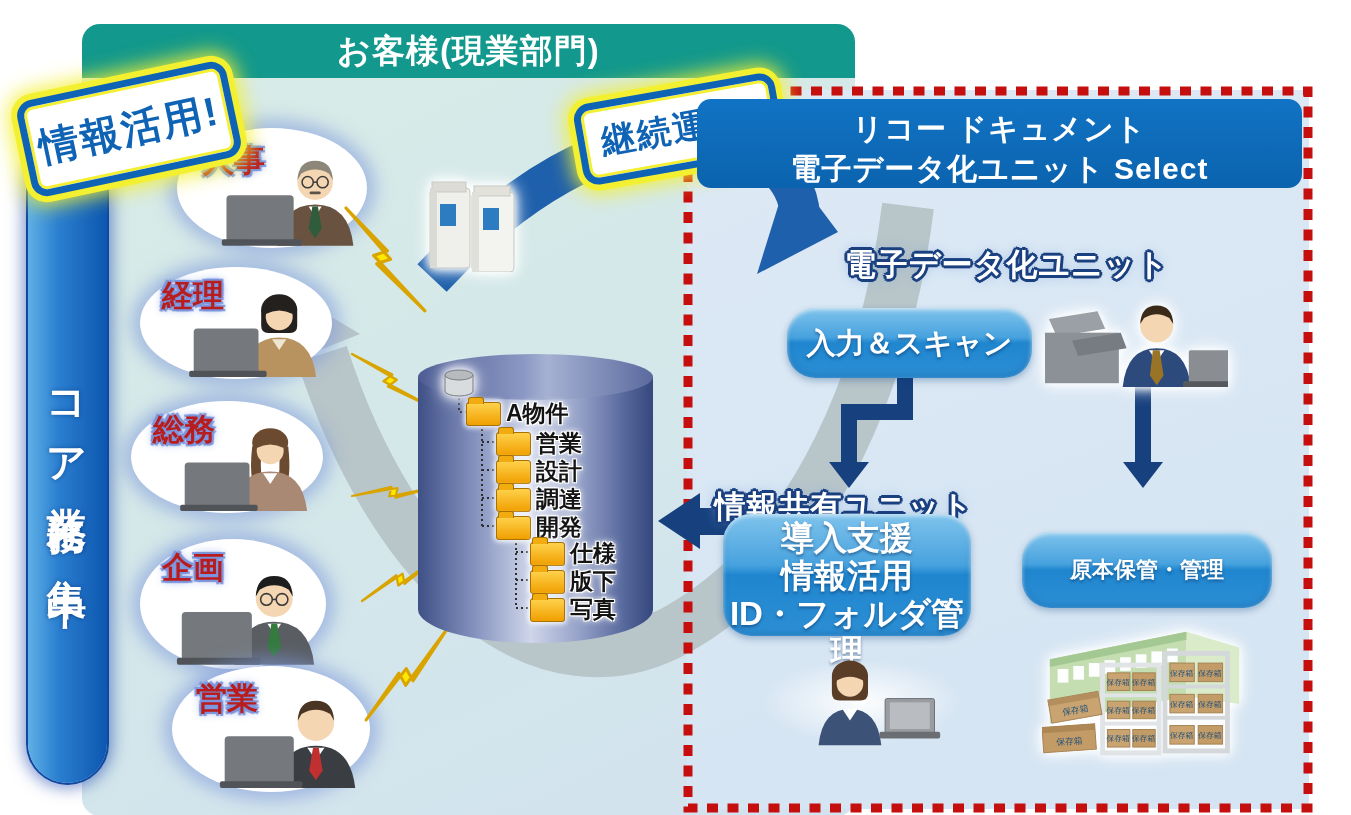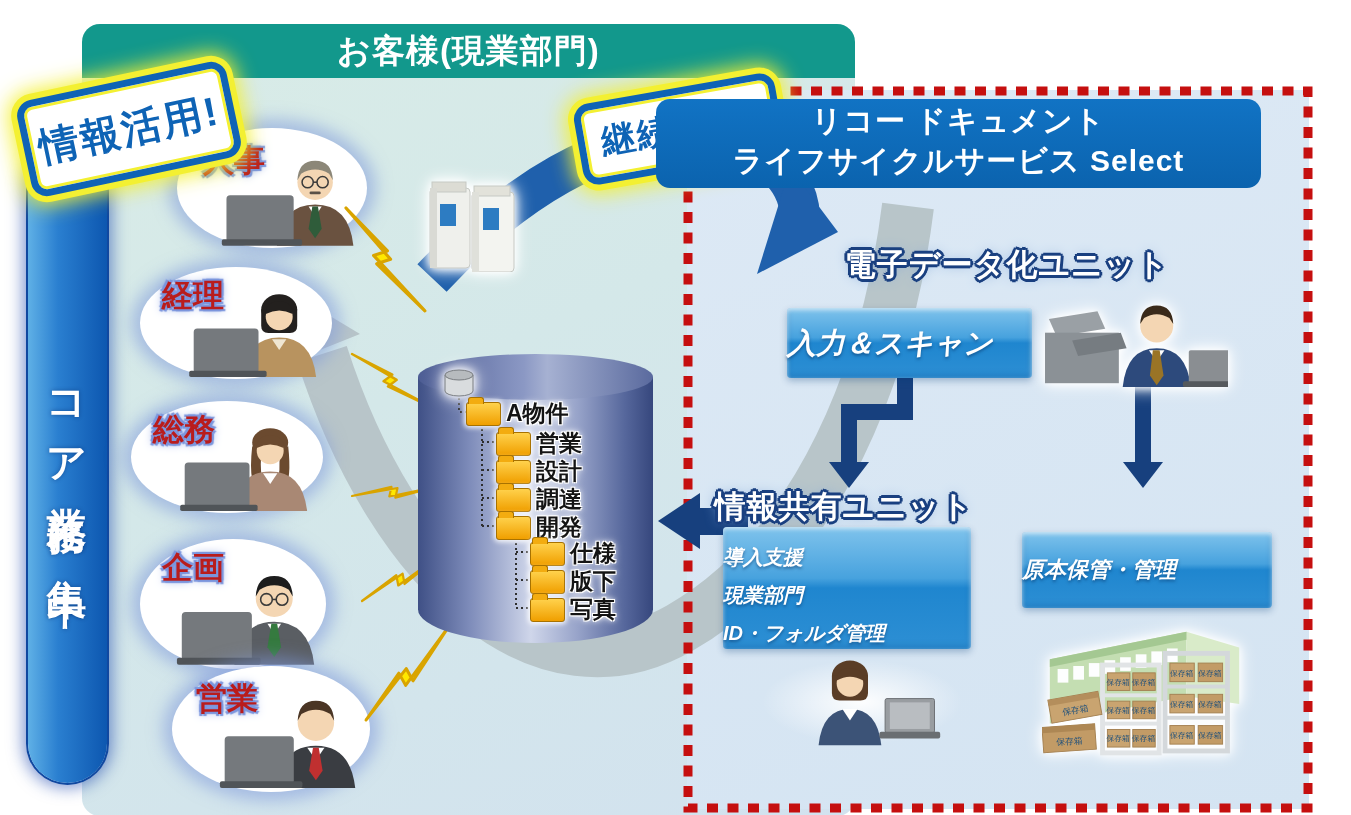--- a/index.html
+++ b/index.html
@@ -17,34 +17,34 @@
   
   .core-bar{left:28px;top:133px;width:79px;height:634px;border-radius:40px;
     background:linear-gradient(90deg,#5fb0e6 0%,#2a7fd0 38%,#0d57b0 100%);
     box-shadow:0 0 0 2px #1048a0,0 0 16px 5px rgba(16,60,170,.55);
     display:flex;align-items:center;justify-content:center;}
   .core-bar span{writing-mode:vertical-rl;color:#fff;font-size:40px;font-weight:800;letter-spacing:9px;
     text-shadow:0 0 4px rgba(0,30,90,.45);}
 
   
   .service-bg{left:687px;top:74px;width:622px;height:719px;background:linear-gradient(160deg,#dde9f5 0%,#d4e4f2 100%);}
-  .service-header{left:656px;top:83px;width:605px;height:89px;border-radius:14px;
-    background:linear-gradient(180deg,#1173c4,#0b63ae);text-align:center;padding-top:2px;box-sizing:border-box;}
+  .service-header{left:697px;top:83px;width:605px;height:89px;border-radius:14px;
+    background:linear-gradient(180deg,#1173c4,#0b63ae);text-align:center;padding-top:10px;box-sizing:border-box;}
   .service-header div{color:#fff;font-weight:800;font-size:30px;line-height:40px;letter-spacing:1px;}
 
   
   .unit-head{font-weight:800;font-size:31px;color:#fff;text-align:center;letter-spacing:1px;
     text-shadow:-2px -2px 0 #1a4080,2px -2px 0 #1a4080,-2px 2px 0 #1a4080,2px 2px 0 #1a4080,
     -3px 0 0 #1a4080,3px 0 0 #1a4080,0 -3px 0 #1a4080,0 3px 0 #1a4080,0 0 12px #7fa6da;}
 
   
   .glossy{background:linear-gradient(180deg,#7fc3ec 0%,#47a2de 42%,#1f86cf 50%,#2d8fd4 100%);
-    border-radius:4px;color:#fff;font-weight:800;text-align:left;
+    border-radius:28px;color:#fff;font-weight:800;text-align:center;
     box-shadow:inset 0 2px 4px rgba(255,255,255,.65),inset 0 -3px 6px rgba(0,70,140,.25),0 3px 7px rgba(0,60,120,.3);
-    text-shadow:0 2px 3px rgba(5,45,95,.5);font-style:italic;}
+    text-shadow:0 2px 3px rgba(5,45,95,.5);}
 
   
   .badge{background:#fff;border:7px solid #0f63b5;border-radius:16px;
     box-shadow:0 0 0 6px #f3f032,0 0 20px 9px rgba(243,240,50,.95),inset 0 0 0 3px #f3f032;
     display:flex;align-items:center;justify-content:center;}
   .badge span{color:#0e63b5;font-weight:800;letter-spacing:2px;}
 
   
   .dept{border-radius:50%;background:#fff;box-shadow:0 0 16px 9px rgba(128,153,219,.55);}
   .dept-label{font-size:31px;font-weight:800;color:#b91c1c;
@@ -236,21 +236,21 @@
 
   <div class="abs badge" style="left:22px;top:64px;width:200px;height:84px;transform:rotate(-12deg)">
     <span style="font-size:40px">情報活用!</span>
   </div>
   <div class="abs badge" style="left:577px;top:72px;width:190px;height:68px;transform:rotate(-10deg)">
     <span style="font-size:34px">継続運用!</span>
   </div>
 
   <div class="abs service-header">
     <div>リコー ドキュメント</div>
-    <div>ライフサイクルサービス Select</div>
+    <div>電子データ化ユニット Select</div>
   </div>
 
   <div class="abs unit-head" style="left:827px;top:228px;width:360px">電子データ化ユニット</div>
 
   <div class="abs glossy" style="left:787px;top:292px;width:245px;height:70px;line-height:70px;font-size:29px">
     <span>入力＆スキャン</span>
   </div>
 
   <svg class="abs glow-white" style="left:1033px;top:272px" viewBox="0 0 200 105" width="195" height="102">
     <g>
@@ -266,23 +266,23 @@
       <path d="M110 37 q1-19 17-19 q16 0 17 19 l-4 -6 q-13 -8 -26 0 z" fill="#3a2a1a"></path>
     </g>
     <g>
       <rect x="160" y="64" width="56" height="34" rx="2" fill="#8a8e92"></rect>
       <rect x="154" y="96" width="66" height="6" rx="2" fill="#55595d"></rect>
     </g>
   </svg>
 
   <div class="abs unit-head" style="left:698px;top:470px;width:292px">情報共有ユニット</div>
 
-  <div class="abs glossy" style="left:723px;top:511px;width:248px;height:122px;font-size:20px;line-height:38px;padding-top:11px;box-sizing:border-box">
+  <div class="abs glossy" style="left:723px;top:498px;width:248px;height:122px;font-size:33px;line-height:38px;padding-top:5px;box-sizing:border-box">
     <div>導入支援</div>
-    <div>現業部門</div>
+    <div>情報活用</div>
     <div>ID・フォルダ管理</div>
   </div>
 
   <div class="abs glossy" style="left:1022px;top:516px;width:250px;height:76px;line-height:76px;font-size:22px">
     <span>原本保管・管理</span>
   </div>
 
   <div class="abs soft-ellipse" style="left:762px;top:644px;width:200px;height:84px"></div>
   <svg class="abs" style="left:792px;top:638px" viewBox="0 0 160 95" width="152" height="92">
     <g>

